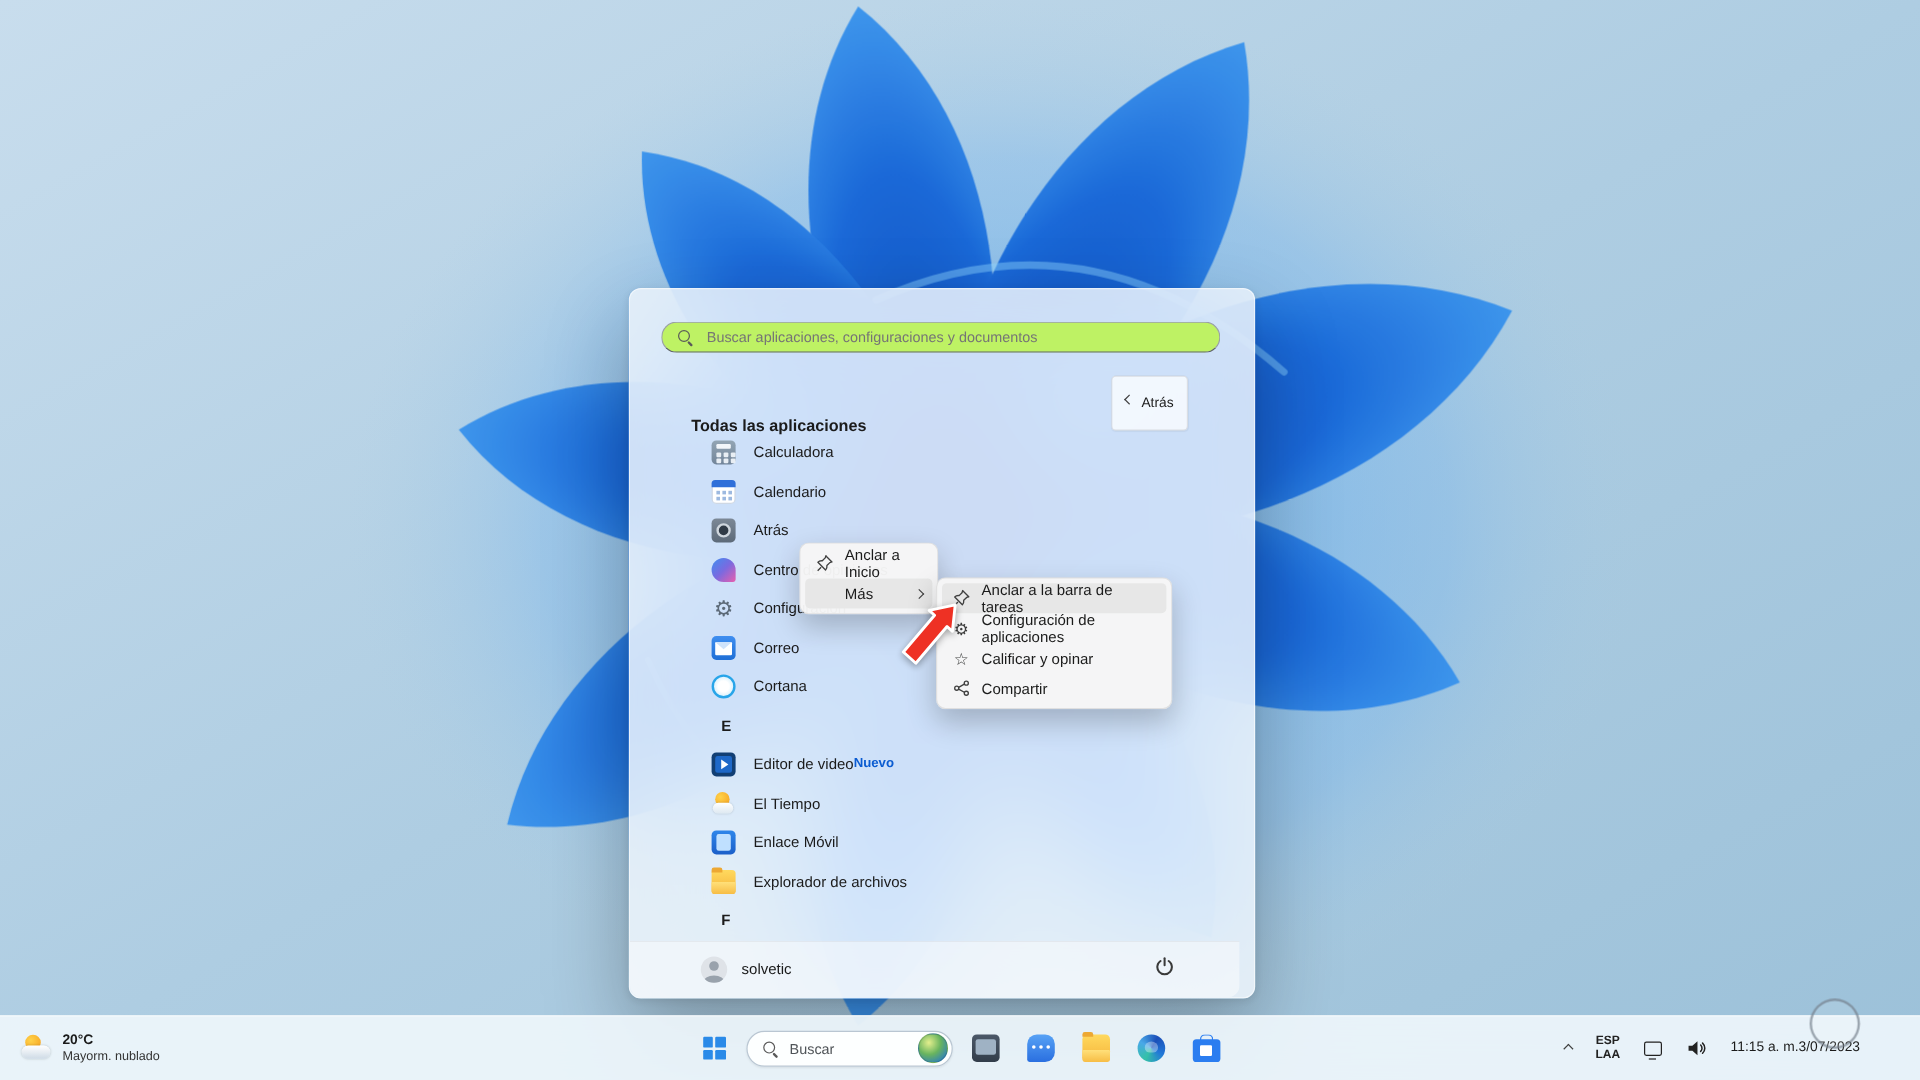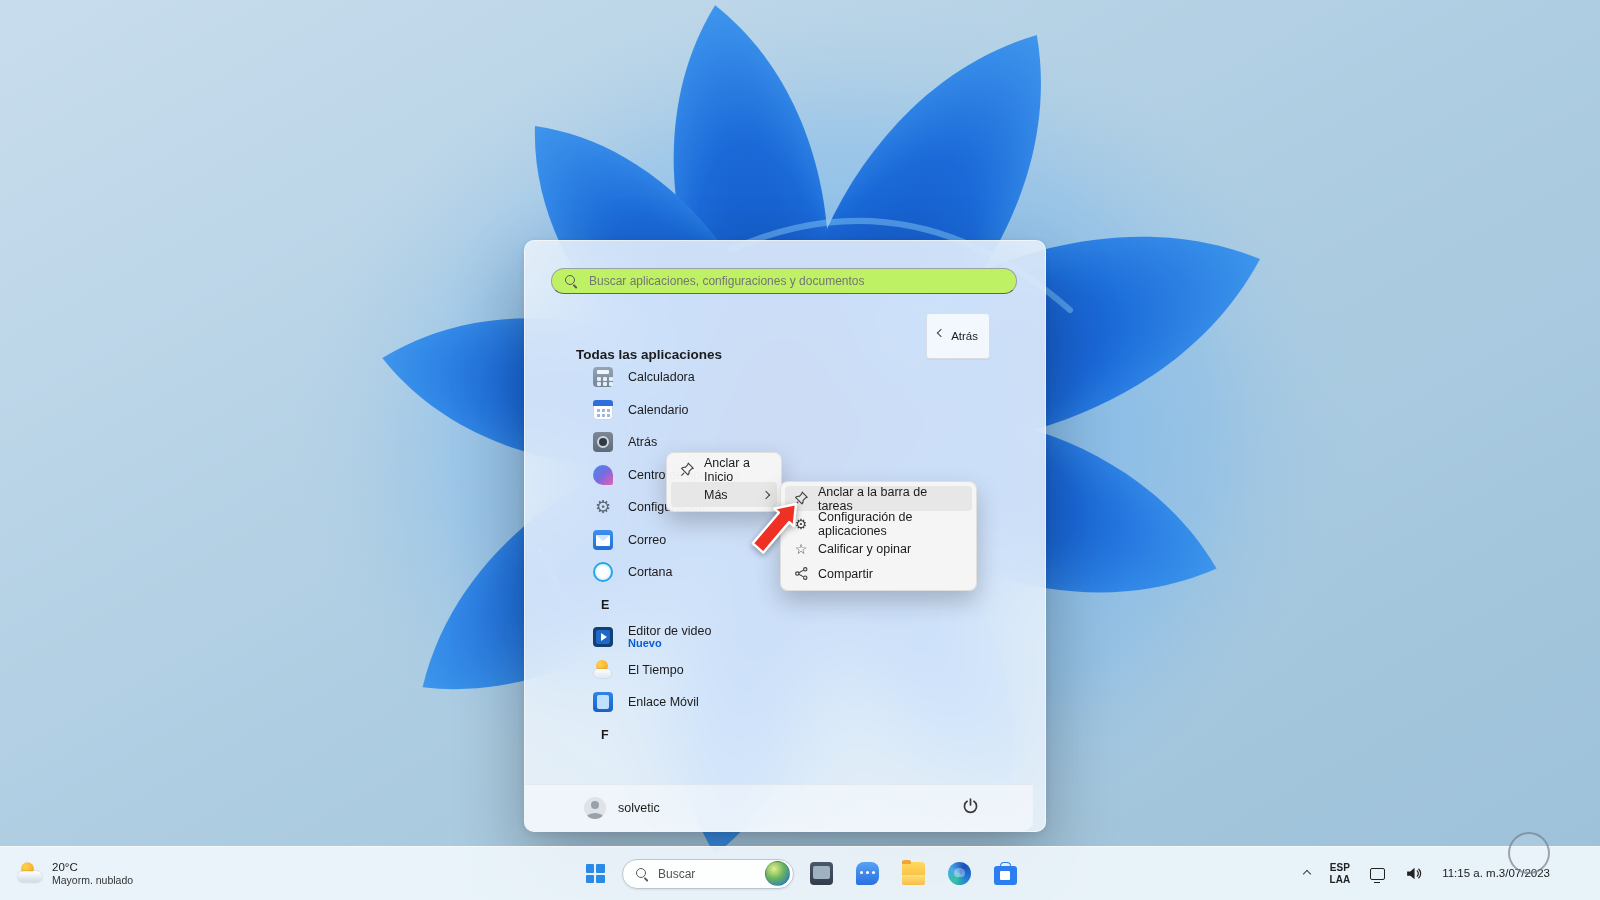--- a/index.html
+++ b/index.html
@@ -20,21 +20,21 @@
     display:flex;align-items:center;gap:9px;padding:0 12px;}
   .sm-search input{border:0;outline:0;background:transparent;font:12px "Liberation Sans",sans-serif;color:#5f6368;width:100%;}
   .sm-header{position:absolute;left:51px;right:55px;top:84px;height:22px;display:flex;align-items:center;justify-content:space-between;}
   .sm-title{font-size:13.5px;font-weight:700;margin-top:36px;}
   .back-btn{display:flex;gap:7px;background:rgba(255,255,255,.75);
     border:1px solid rgba(0,0,0,.10);border-radius:4px;padding:16px 11px;font-size:11.5px;cursor:default;
     box-shadow:0 1px 1px rgba(0,0,0,.05);}
   .app-list{position:absolute;left:68px;right:40px;top:120px;}
   .app-row{height:32.5px;display:flex;align-items:center;gap:15px;border-radius:4px;}
   .app-row .lbl{font-size:12.5px;}
-  .lbl-stack{display:flex;flex-direction:column;line-height:1.05;}
+  .lbl-stack{display:flex;flex-direction:row;line-height:1.05;}
   .badge-new{font-size:11px;font-weight:700;color:#0b5cd1;}
   .section-row{height:32.5px;display:flex;align-items:center;padding-left:8px;font-size:12.5px;font-weight:600;}
   .user-bar{position:absolute;left:0;right:12px;bottom:0;height:47px;border-radius:0 0 10px 10px;
     background:rgba(250,252,254,.55);border-top:1px solid rgba(0,0,0,.05);
     display:flex;align-items:center;gap:12px;padding-left:59px;}
   .user-name{font-size:12.5px;}
   .power-wrap{position:absolute;right:48px;top:50%;transform:translateY(-50%);padding:6px;border-radius:4px;}
 
   
   .ric{width:20px;height:20px;position:relative;border-radius:4px;flex:0 0 auto;}
@@ -92,21 +92,21 @@
   .red-arrow{position:absolute;left:744px;top:496px;z-index:22;filter:drop-shadow(0 2px 3px rgba(0,0,0,.35));}
 
   
   .taskbar{position:absolute;left:0;right:0;bottom:0;height:54px;background:rgba(240,247,252,.9);
     backdrop-filter:blur(24px);border-top:1px solid rgba(255,255,255,.5);z-index:30;}
   .tb-left{position:absolute;left:10px;top:50%;transform:translateY(-50%);display:flex;align-items:center;gap:8px;padding:4px 8px;border-radius:6px;}
   .weather-icn{width:26px;height:22px;position:relative;flex:0 0 auto;}
   .weather-icn::before{content:"";position:absolute;left:3px;top:0;width:13px;height:13px;border-radius:50%;background:radial-gradient(circle at 35% 35%,#ffd24a,#f59f1e);}
   .weather-icn::after{content:"";position:absolute;left:0;bottom:2px;width:24px;height:11px;border-radius:8px;background:linear-gradient(180deg,#ffffff,#cfdbe6);box-shadow:0 0 2px rgba(0,0,0,.25);}
   .weather-txt{display:flex;flex-direction:column;line-height:1.25;}
-  .weather-temp{font-size:11.5px;font-weight:400;}
+  .weather-temp{font-size:11.5px;font-weight:700;}
   .weather-cond{font-size:10.5px;color:#333;}
   .tb-center{position:absolute;left:50%;top:0;height:100%;transform:translateX(-50%);display:flex;align-items:center;gap:8px;justify-content:flex-end;}
   .tb-btn{width:38px;height:40px;display:flex;align-items:center;justify-content:center;border-radius:5px;}
   .win-logo{width:19px;height:19px;display:grid;grid-template-columns:1fr 1fr;grid-template-rows:1fr 1fr;gap:2px;}
   .win-logo i{background:#2a8ae8;border-radius:1px;}
   .tb-search{height:30px;min-width:172px;border-radius:15px;background:rgba(255,255,255,.92);
     border:1px solid #b9c6d2;display:flex;align-items:center;gap:9px;padding:0 3px 0 12px;box-shadow:0 1px 2px rgba(0,0,0,.08);}
   .tb-search-label{font-size:12px;color:#4f5458;flex:1;}
   .bing-circle{width:25px;height:25px;border-radius:50%;background:radial-gradient(circle at 35% 30%,#e4ef8d,#69b45e 45%,#2e7fba 85%);border:1px solid rgba(0,0,0,.12);flex:0 0 auto;}
   .tic{width:23px;height:23px;position:relative;border-radius:4px;}
@@ -231,20 +231,24 @@
         </span>
       </div>
       <div class="app-row">
         <span class="ric ic-weather"></span>
         <span class="lbl">El Tiempo</span>
       </div>
       <div class="app-row">
         <span class="ric ic-phone"></span>
         <span class="lbl">Enlace Móvil</span>
       </div>
+      <div class="app-row">
+        <span class="ric ic-folder"></span>
+        <span class="lbl">Explorador de archivos</span>
+      </div>
       <div class="section-row">
         <span>F</span>
       </div>
     </div>
 
     <div class="user-bar">
       <span class="avatar"></span>
       <span class="user-name">solvetic</span>
       <span class="power-wrap">
         <svg width="17" height="17" viewBox="0 0 16 16">

